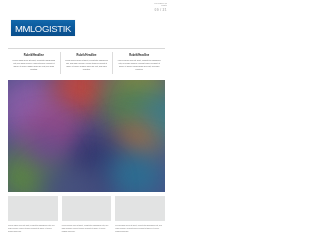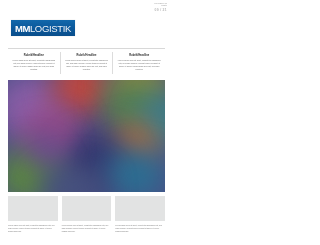--- a/index.html
+++ b/index.html
@@ -52,21 +52,21 @@
     top: 20px;
     background: #0b5c9e;
     background: linear-gradient(180deg, #1268ab 0%, #0a579a 55%, #0a4e8b 100%);
     padding: 2.5px 4px 2.5px 4px;
     display: flex;
     align-items: baseline;
     box-shadow: 0 0 0 0.4px rgba(0,0,0,.07);
   }
   .logo-mm {
     color: #ffffff;
-    font-weight: bold;
+    font-weight: normal;
     font-size: 9.5px;
     letter-spacing: -0.45px;
     font-family: "Liberation Sans", sans-serif;
   }
   .logo-rest {
     color: #eef3f8;
     font-weight: normal;
     font-size: 9.5px;
     letter-spacing: -0.35px;
     font-family: "Liberation Sans", sans-serif;

